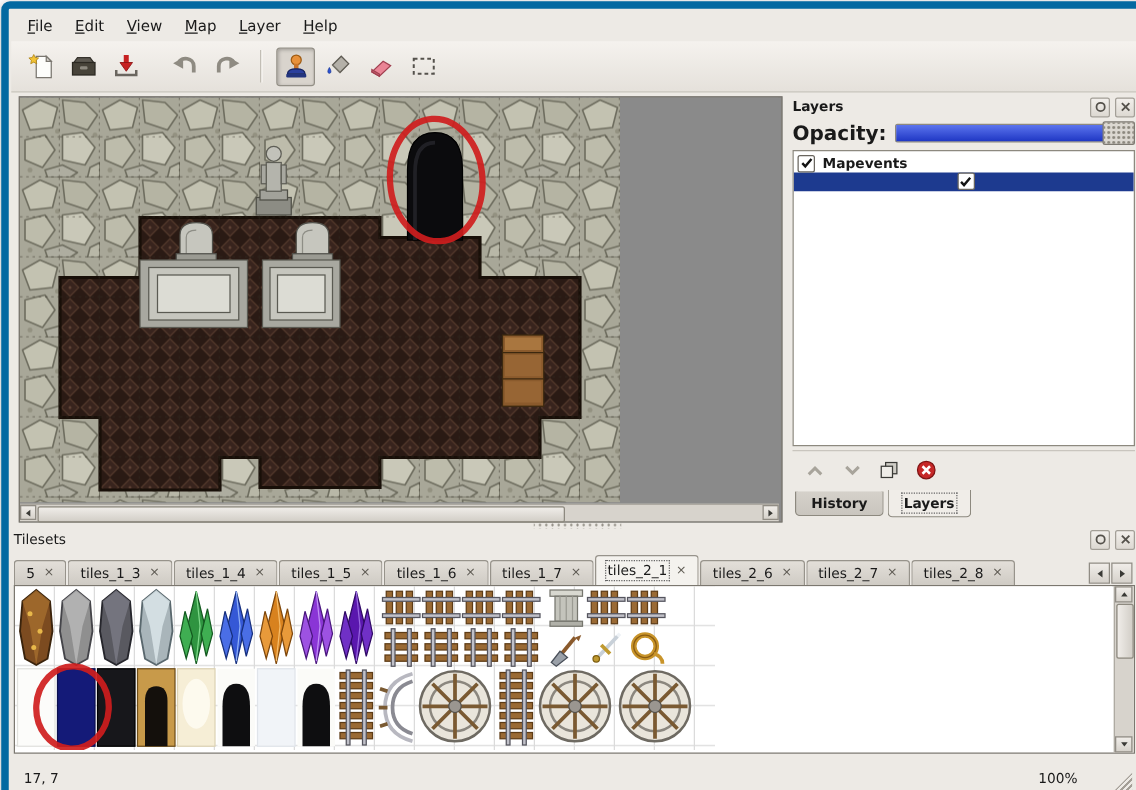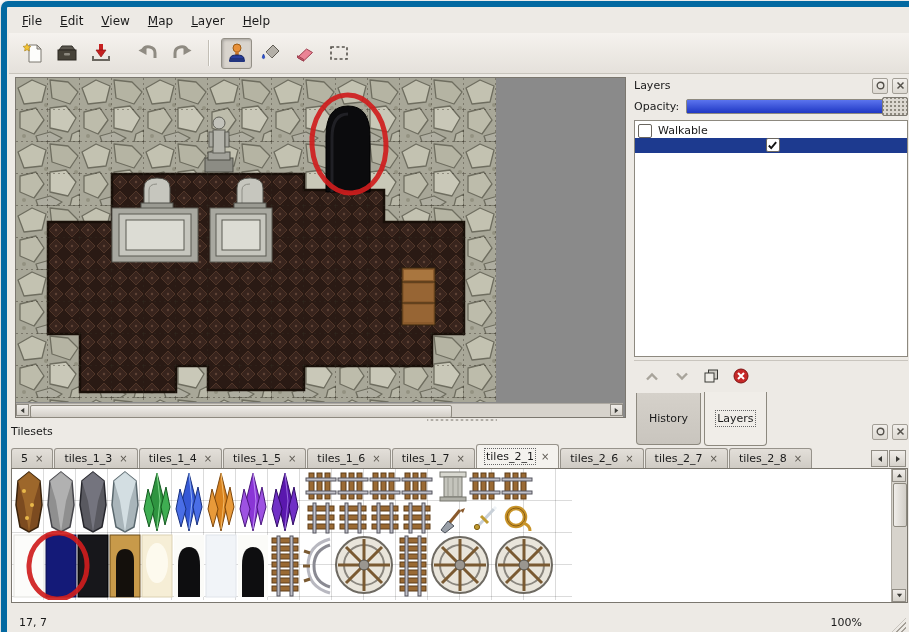--- a/index.html
+++ b/index.html
@@ -26,45 +26,45 @@
   .map-canvas{width:607px;height:324px;}
   .map-canvas svg{display:block;}
   .hscroll{position:absolute;left:0;bottom:0;width:607px;height:13px;background:#d7d3cc;border-top:1px solid #aeaaa2;display:flex;}
   .hthumb{position:absolute;left:14px;top:1px;height:11px;width:420px;background:linear-gradient(#f0ede9,#d2cec7);
     border:1px solid #8d897f;border-radius:2px;}
   .sb-btn{width:13px;height:12px;background:linear-gradient(#f0ede9,#d6d2cb);border:1px solid #918d85;
     display:flex;align-items:center;justify-content:center;box-sizing:border-box;}
   .sb-btn.sb-right{margin-left:auto;}
 
   
-  .layers-panel{position:absolute;left:627px;top:70px;width:274px;height:339px;display:flex;flex-direction:column;}
+  .layers-panel{position:absolute;left:627px;top:70px;width:274px;height:339px;display:flex;flex-direction:column;font-weight:bold;}
   .panel-titlebar{height:17px;display:flex;align-items:center;gap:4px;}
   .panel-title{font-size:11px;flex:1;}
   .mini-btn{width:14px;height:14px;border:1px solid #a39f97;background:linear-gradient(#f2efeb,#ddd9d2);
     border-radius:2px;display:flex;align-items:center;justify-content:center;}
   .opacity-row{height:20px;display:flex;align-items:center;margin:2px 0 4px;}
-  .opacity-label{font-size:11px;}
+  .opacity-label{font-size:16px;}
   .opacity-slider{flex:1;height:13px;margin-left:7px;position:relative;background:#cfcbc4;
     border:1px solid #8d897f;border-radius:2px;}
   .opacity-fill{position:absolute;left:0;top:0;bottom:0;background:linear-gradient(#5b74ee,#1f37c4);border-right:1px solid #16289a;}
   .opacity-handle{position:absolute;right:-1px;top:-3px;width:24px;height:17px;background:#dcd8d1;
     border:1px solid #7e7a72;border-radius:2px;
     background-image:radial-gradient(#8d897f 1px,transparent 1.3px);background-size:4px 4px;background-position:2px 2px;}
   .layers-list{flex:1;background:#fff;border:1px solid #8d897f;overflow:hidden;padding-top:2px;}
   .layer-row{display:flex;align-items:center;height:15px;padding-left:3px;gap:6px;font-size:11px;}
   .layer-row.selected{background:#1d3a8f;color:#fff;flex-direction:column;}
   .checkbox{width:12px;height:12px;background:#fff;border:1px solid #6a665f;border-radius:2px;
     display:flex;align-items:center;justify-content:center;flex:none;}
   .layer-row .check{visibility:hidden;}
   .layer-row.checked .check{visibility:visible;}
   .list-actions{height:30px;display:flex;align-items:center;gap:14px;padding-left:10px;
     border-top:1px solid #c9c5be;margin-top:3px;}
   .act-btn{display:flex;align-items:center;justify-content:center;}
   .panel-tabs{height:23px;display:flex;margin-top:2px;padding-left:2px;}
-  .panel-tab{display:flex;align-items:center;padding:16px 12px;font-size:11px;background:linear-gradient(#d5d1ca,#c9c5be);
+  .panel-tab{display:flex;align-items:center;padding:0 12px;font-size:11px;background:linear-gradient(#d5d1ca,#c9c5be);
     border:1px solid #8d897f;border-top:none;border-radius:0 0 4px 4px;margin-right:3px;height:19px;}
   .panel-tab.active{background:#f0ede8;height:21px;margin-top:-1px;}
   .panel-tab.active .panel-tab-label{outline:1px dotted #666;outline-offset:1px;}
 
   
   .splitter{position:absolute;left:420px;top:410px;width:70px;height:6px;
     background-image:radial-gradient(#96928a 1px,transparent 1.3px);background-size:5px 4px;background-position:center;}
 
   
   .tilesets-panel{position:absolute;left:4px;top:416px;width:897px;height:186px;display:flex;flex-direction:column;}
@@ -306,29 +306,29 @@
       <span class="opacity-label">Opacity:</span>
       <div class="opacity-slider">
         <div class="opacity-fill" style="width: 96%;"></div>
         <div class="opacity-handle"></div>
       </div>
     </div>
     <div class="layers-list">
 
 
 
-
-        <div class="layer-row">
+        <div class="layer-row checked">
           <span class="checkbox">
             <svg class="check" width="11" height="11" viewBox="0 0 12 12">
               <path d="M2 6 L4.6 8.8 L10 2.4" fill="none" stroke="#141414" stroke-width="2.1"></path>
             </svg>
           </span>
-          <span class="layer-name">Walkable</span>
+          <span class="layer-name">Mapevents</span>
         </div>
+
 
 
         <div class="layer-row checked selected">
           <span class="checkbox">
             <svg class="check" width="11" height="11" viewBox="0 0 12 12">
               <path d="M2 6 L4.6 8.8 L10 2.4" fill="none" stroke="#141414" stroke-width="2.1"></path>
             </svg>
           </span>
           <span class="layer-name">Objects</span>
         </div>

